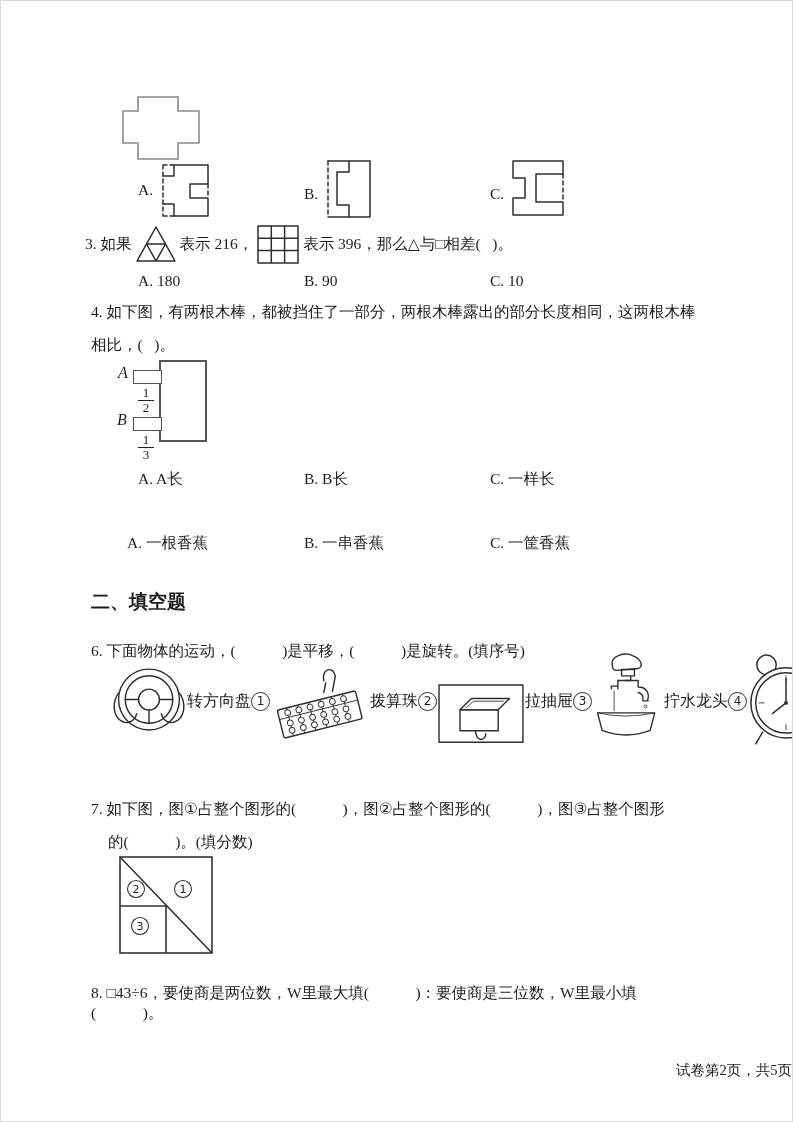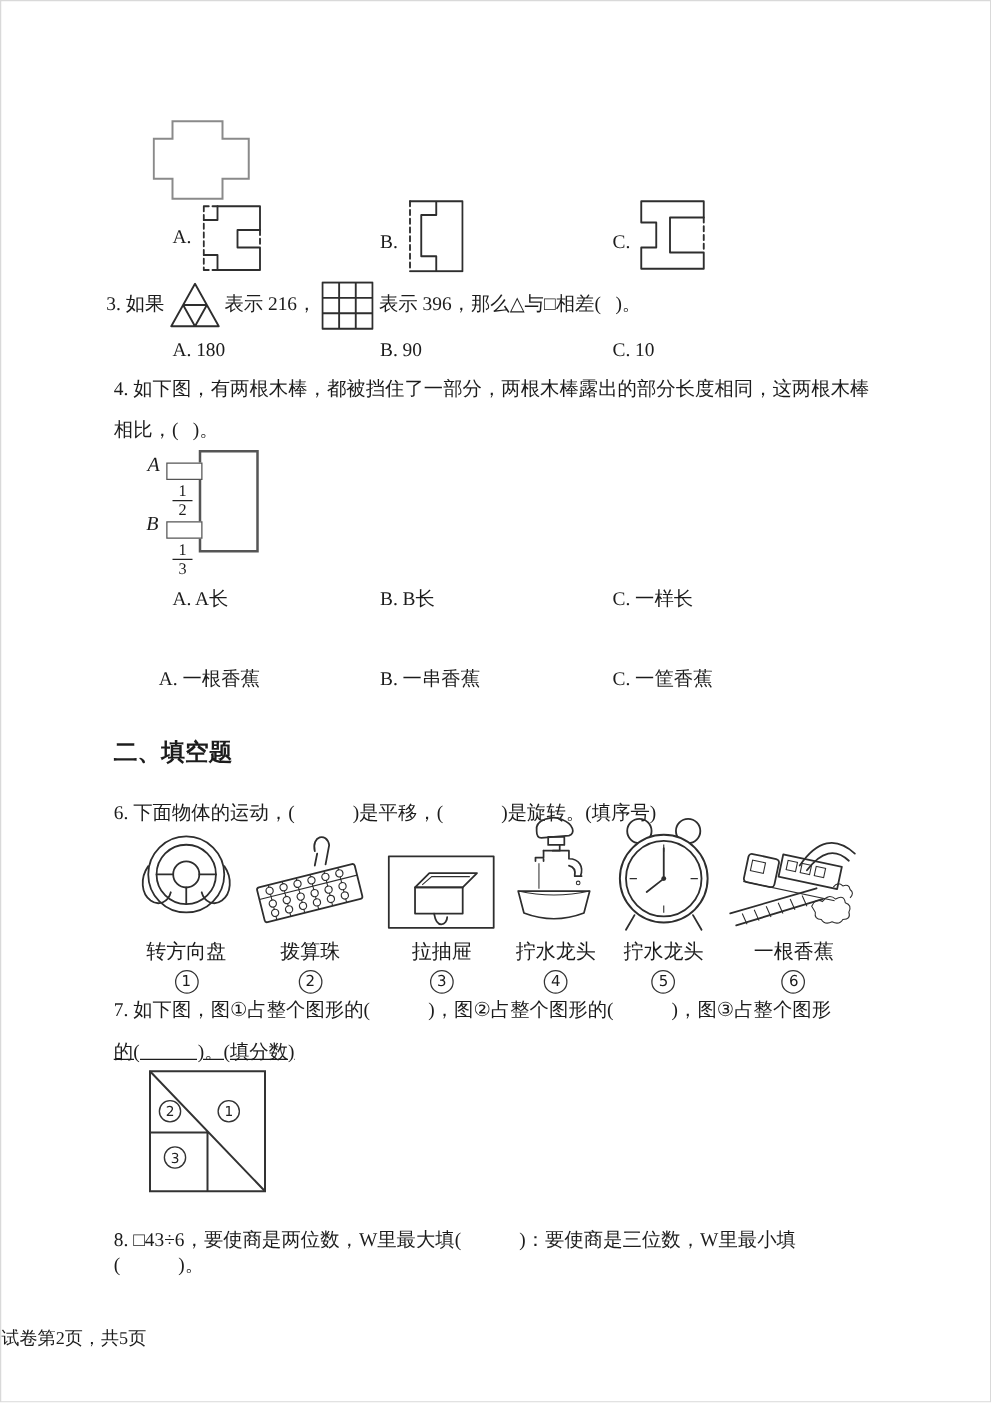--- a/index.html
+++ b/index.html
@@ -15,27 +15,27 @@
   }
   .abs{position:absolute;}
   .txt{font-size:15.5px;line-height:1.35;white-space:pre;color:#1c1c1c;}
   .opt{font-size:15.5px;white-space:pre;}
   .sec-title{font-size:19px;font-weight:bold;font-family:Liberation Sans, sans-serif;}
   .ital{font-style:italic;font-size:16px;}
   .frac{position:absolute;width:16px;text-align:center;font-size:13px;line-height:1.1;}
   .frac .num{display:block;border-bottom:1.2px solid #222;padding:0 3px;}
   .frac .den{display:block;padding:0 3px;}
   .q6-row{display:flex;justify-content:space-between;align-items:flex-end;}
-  .q6-item{display:flex;flex-direction:column;align-items:center;}
+  .q6-item{display:flex;flex-direction:row;align-items:center;}
   .icon-box{height:97px;display:flex;align-items:flex-end;justify-content:center;}
   .q6-label{font-size:16px;margin-top:3px;white-space:pre;}
   .circ{width:17px;height:17px;border:1.2px solid #333;border-radius:50%;
         font-size:12px;line-height:17px;text-align:center;margin-top:4px;
         font-family:"DejaVu Sans",sans-serif;}
-  .footer{width:100%;text-align:left;font-size:14.5px;}
+  .footer{width:100%;text-align:right;font-size:14.5px;}
   svg{display:block;}
   .sk{stroke:#2e2e2e;stroke-width:1.5;fill:none;stroke-linecap:round;stroke-linejoin:round;}
   .sk-thin{stroke:#2e2e2e;stroke-width:0.9;fill:none;}
 </style>
 </head>
 <body>
 
 <div class="page">
 
   <svg class="abs" style="left:121px;top:95px;" width="78" height="64" viewBox="0 0 78 64">
@@ -224,21 +224,21 @@
           <path class="sk-thin" d="M88 56 q4 -5 8 -1 q5 -2 6 3 q4 3 0 7"></path>
         </svg>
       </div>
       <div class="q6-label">一根香蕉</div>
       <div class="circ">6</div>
     </div>
 
   </div>
 
   <div class="abs txt" style="left:90px;top:798px;">7. 如下图，图①占整个图形的(            )，图②占整个图形的(            )，图③占整个图形</div>
-  <div class="abs txt" style="left:90px;top:831px;text-decoration:underline;">的(            )。(填分数)</div>
+  <div class="abs txt" style="left:107px;top:831px;">的(            )。(填分数)</div>
 
   <svg class="abs" style="left:118px;top:855px;" width="94" height="99" viewBox="0 0 94 99">
     <rect x="1" y="1" width="92" height="96" fill="none" stroke="#333" stroke-width="1.6"></rect>
     <path d="M1 1 L93 97 M1 50 H47 M47 50 V97" fill="none" stroke="#333" stroke-width="1.6"></path>
     <g font-family="DejaVu Sans, sans-serif" font-size="11" text-anchor="middle" fill="#222">
       <circle cx="64" cy="33" r="8.5" fill="none" stroke="#333" stroke-width="1.1"></circle>
       <text x="64" y="37">1</text>
       <circle cx="17" cy="33" r="8.5" fill="none" stroke="#333" stroke-width="1.1"></circle>
       <text x="17" y="37">2</text>
       <circle cx="21" cy="70" r="8.5" fill="none" stroke="#333" stroke-width="1.1"></circle>

